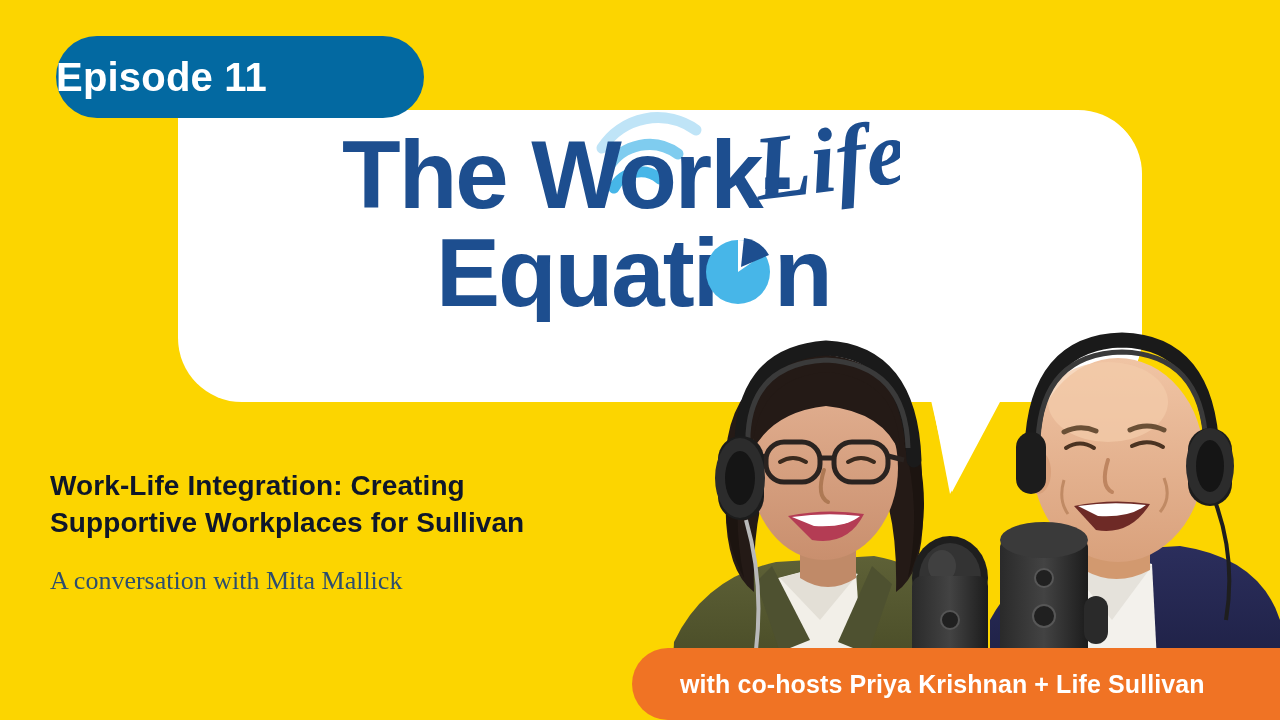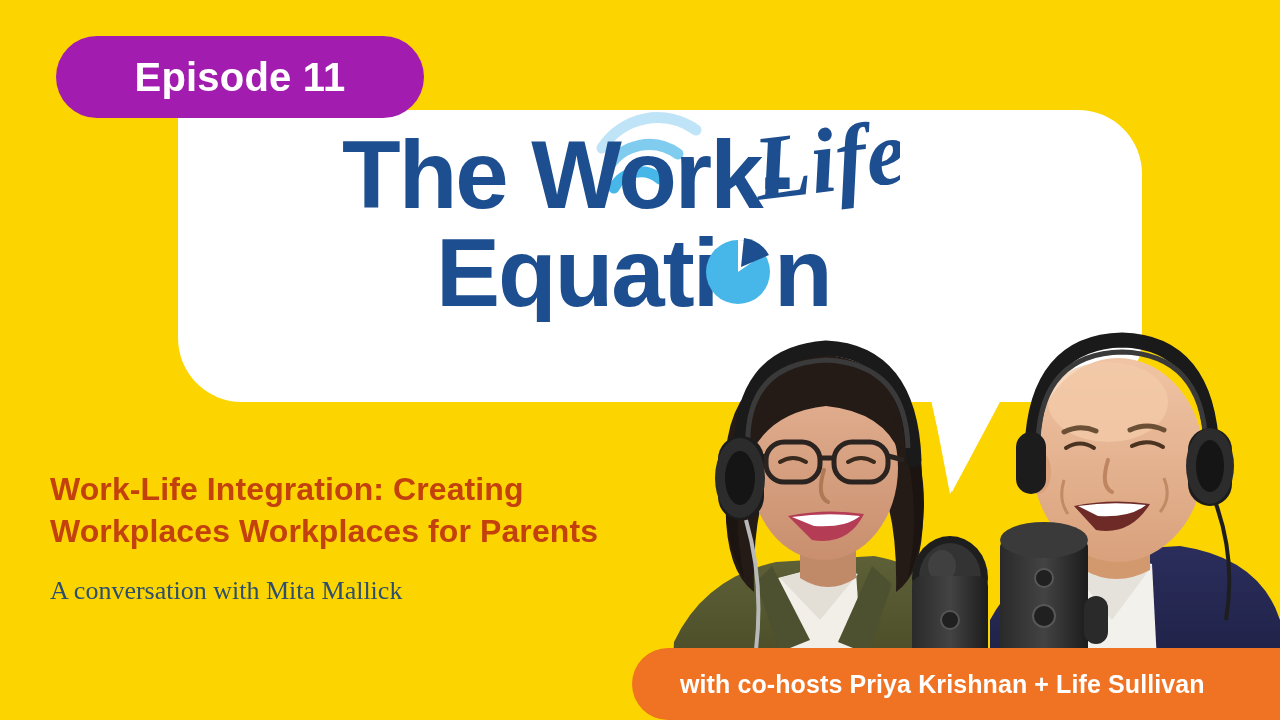--- a/index.html
+++ b/index.html
@@ -12,41 +12,41 @@
   #stage { position:absolute; inset:0; overflow:hidden; }
 
   
   .bubble-wrap { position:absolute; left:0; top:0; width:1280px; height:520px; }
   .bubble-svg { position:absolute; left:0; top:0; }
 
   
   .episode-badge {
     position:absolute; left:56px; top:36px;
     width:368px; height:82px;
-    background:#a21caf;
+    background:#0369a1;
     border-radius:41px;
-    display:flex; align-items:center; justify-content:center;
+    display:flex; align-items:center; 
     z-index:6;
   }
   .episode-badge span {
     color:#FFFFFF;
     font-size:40px;
     font-weight:bold;
     letter-spacing:0.2px;
     line-height:1;
   }
 
   
   .logo { position:absolute; left:340px; top:100px; width:560px; height:222px; z-index:5; }
 
   
   .copy { position:absolute; left:50px; top:468px; width:600px; z-index:5; }
   .copy-title {
-    color:#c2410c;
-    font-size:32px;
+    color:#0f172a;
+    font-size:28px;
     font-weight:bold;
     line-height:1.32;
     letter-spacing:0.1px;
   }
   .copy-sub {
     margin-top:22px;
     color:#2D4E6E;
     font-size:26px;
     font-weight:normal;
     line-height:1.3;
@@ -265,21 +265,21 @@
           <rect x="362" y="382" width="44" height="18" fill="#222"></rect>
         </g>
 
       </g>
     </svg>
   </div>
 
   <div class="copy">
     <div class="copy-title">
       <div>Work-Life Integration: Creating</div>
-      <div>Workplaces Workplaces for Parents</div>
+      <div>Supportive Workplaces for Sullivan</div>
     </div>
     <div class="copy-sub">A conversation with Mita Mallick</div>
   </div>
 
   <div class="cohost-banner">
     <span>with co-hosts Priya Krishnan  + Life Sullivan</span>
   </div>
 
 </div>
 

